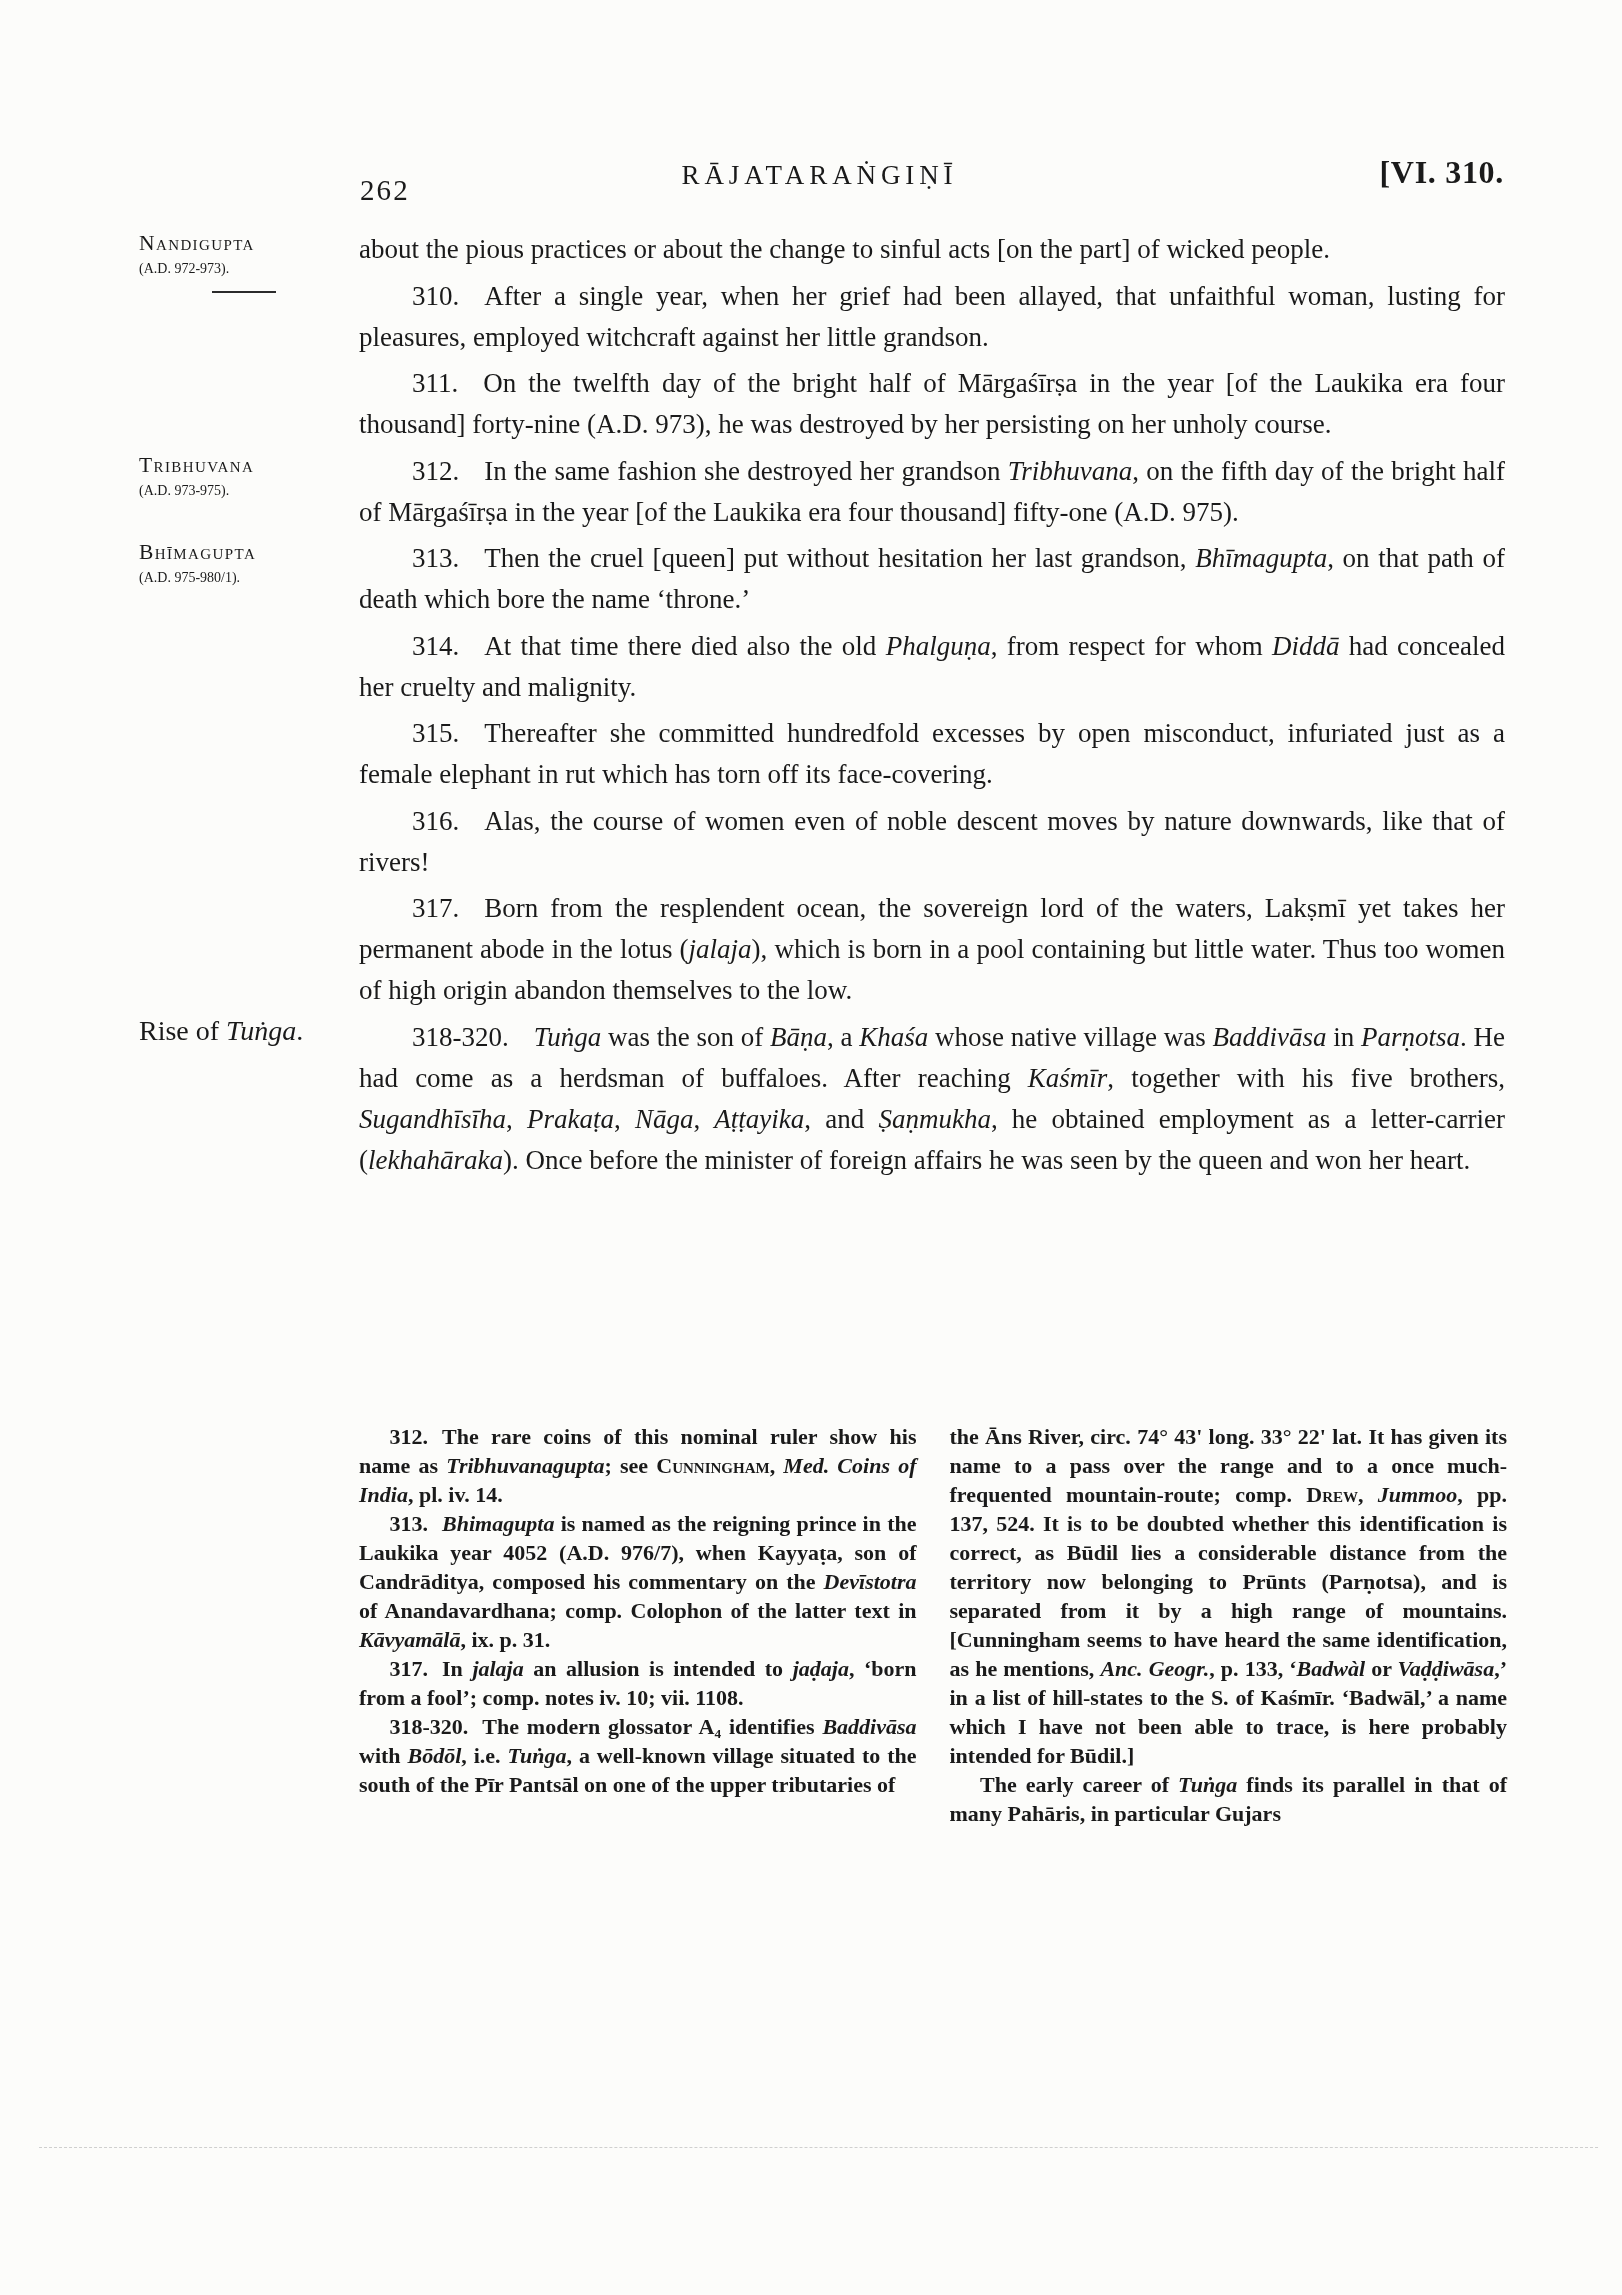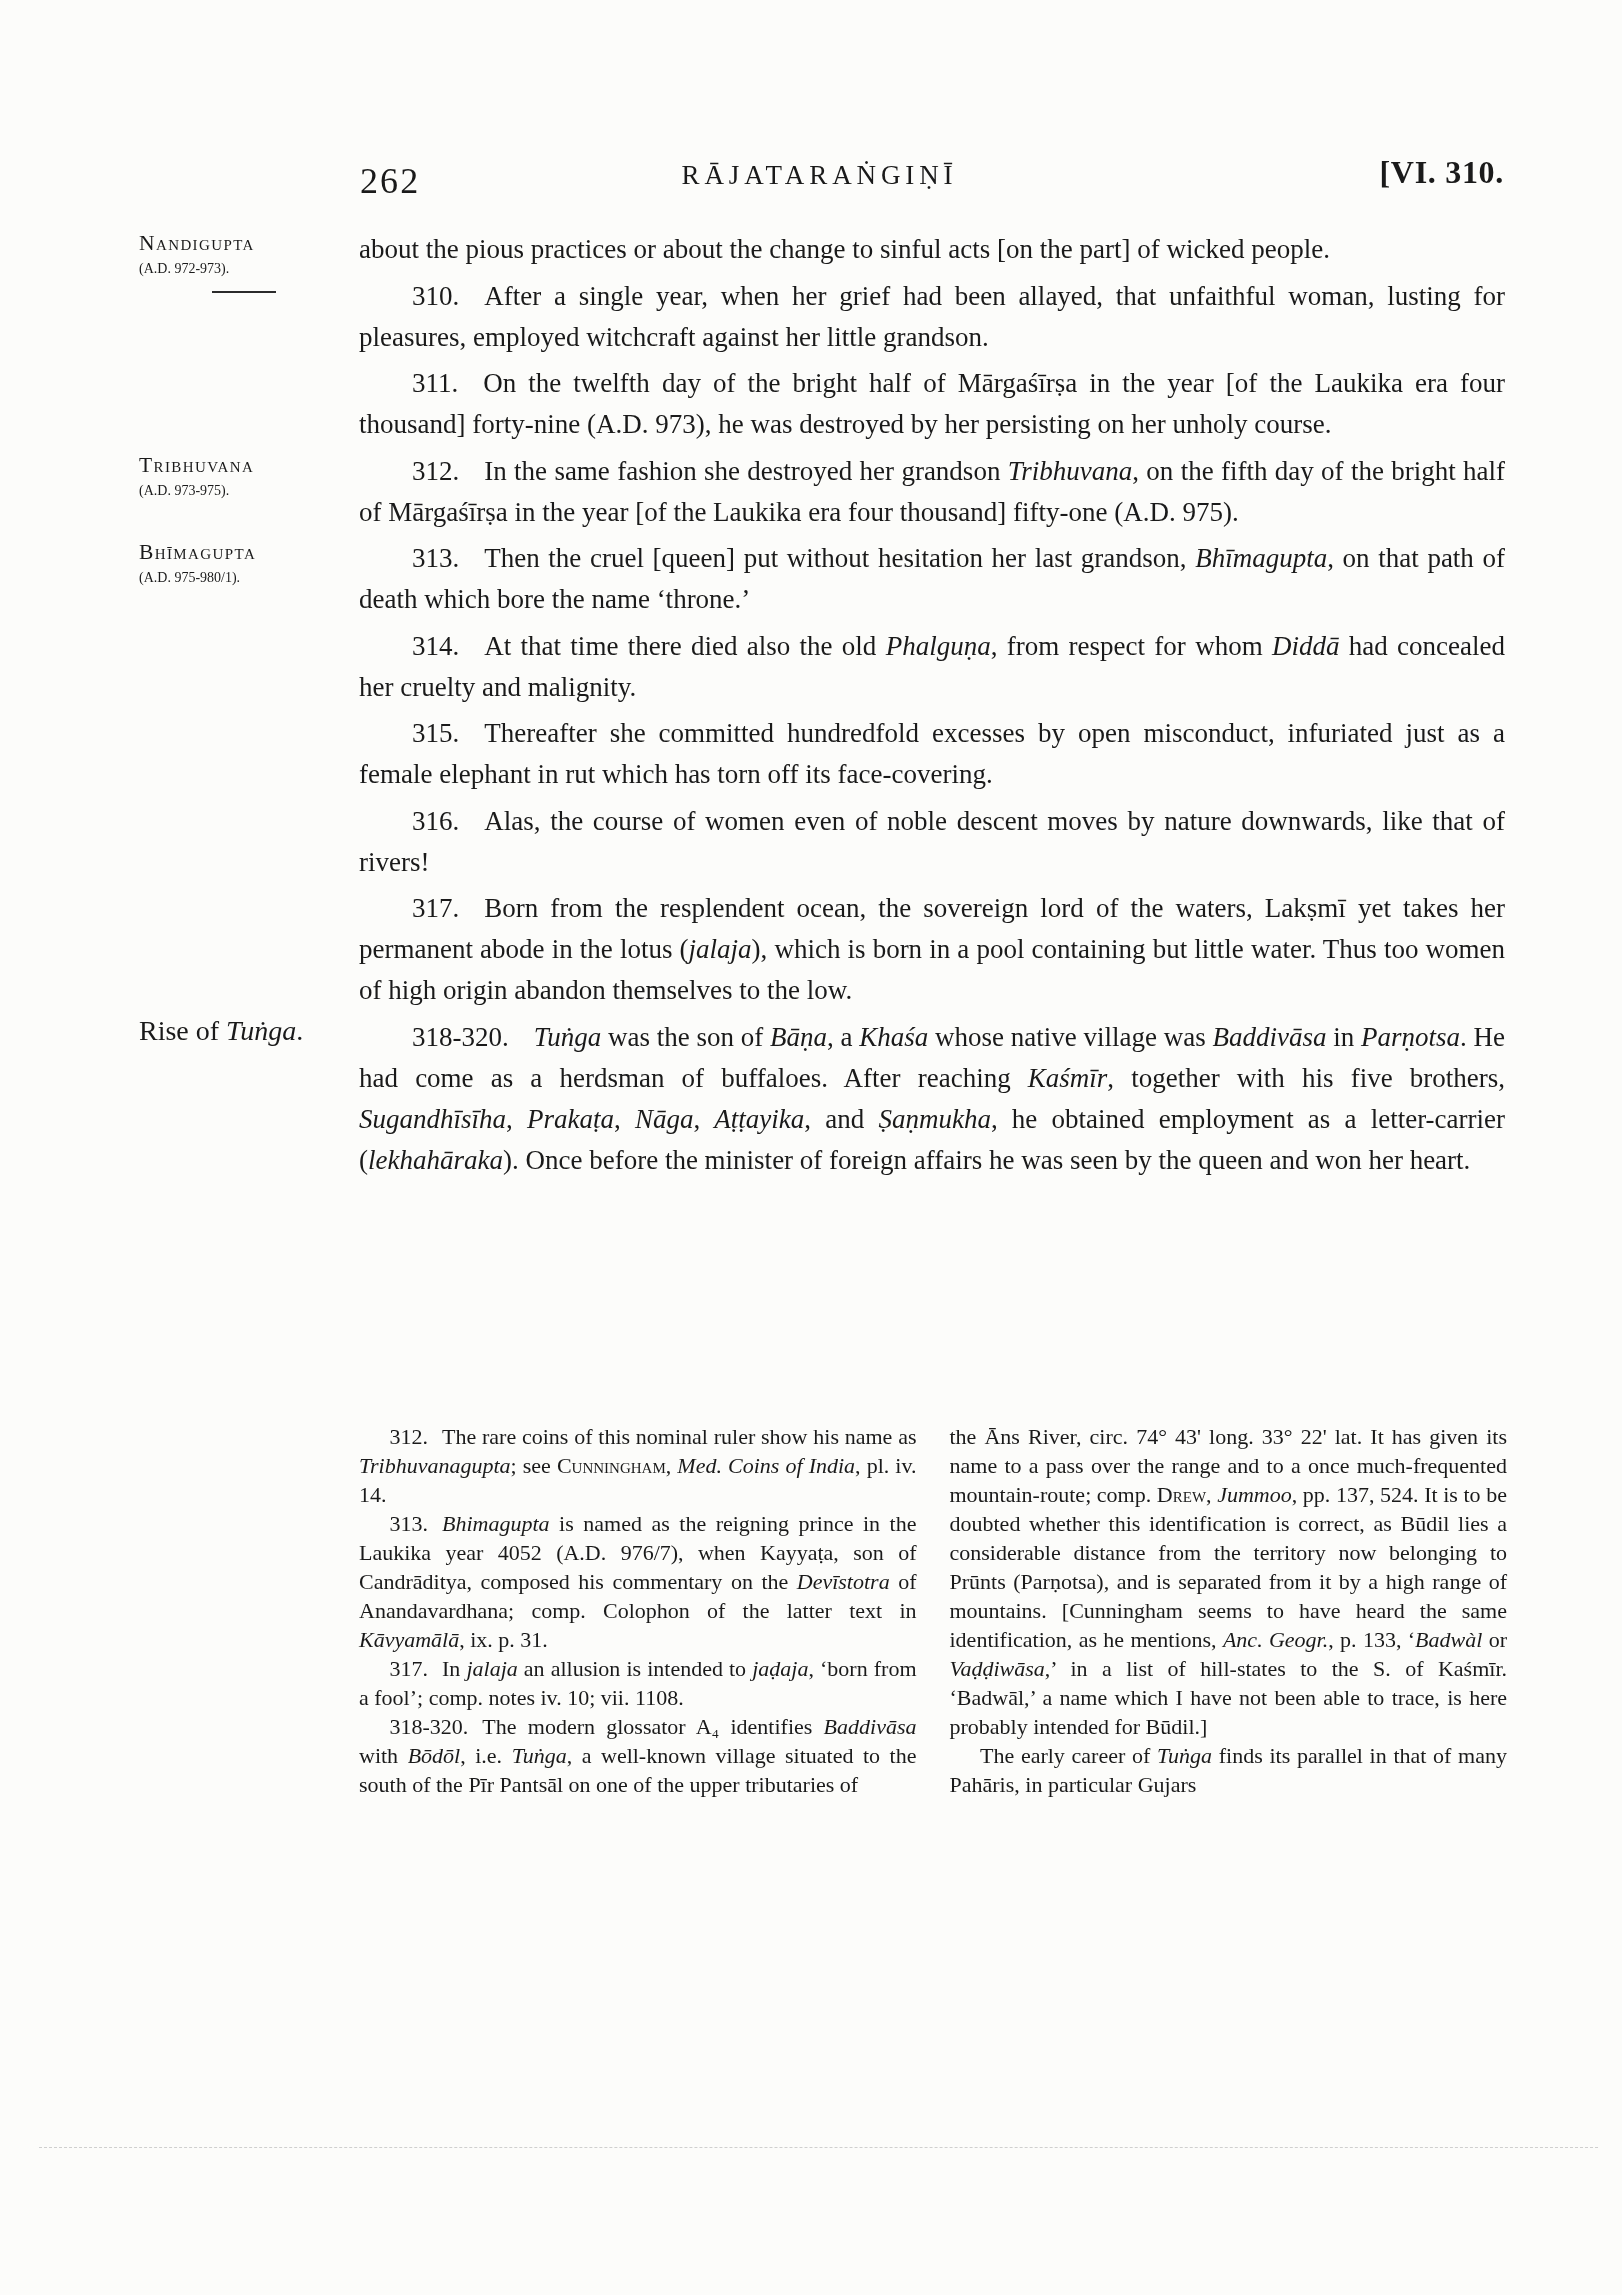--- a/index.html
+++ b/index.html
@@ -8,21 +8,21 @@
     position: relative;
     width: 1623px;
     height: 2295px;
     background: #fcfcfa;
     font-family: "Liberation Serif", "DejaVu Serif", serif;
     color: #1a1a1a;
     overflow: hidden;
   }
   
   .page-header { position: absolute; top: 154px; left: 0; width: 1623px; height: 44px; }
-  .page-number { position: absolute; left: 360px; top: 6px; font-size: 36px; letter-spacing: 2.1px; }
+  .page-number { position: absolute; left: 360px; top: 20px; font-size: 29px; letter-spacing: 2.1px; }
   .running-title { position: absolute; left: 0; right: 0; top: 5.5px; text-align: center; font-size: 27px; letter-spacing: 4.9px; padding-left: 16px; }
   .section-ref { position: absolute; right: 119px; top: 0; font-size: 32px; font-weight: bold; letter-spacing: 0.7px; }
   
   .body-text {
     position: absolute; top: 229px; left: 359px; width: 1146px;
     font-size: 27px; line-height: 41px; text-align: justify;
   }
   .para { position: relative; margin: 0 0 5.5px 0; }
   .para.indent { text-indent: 53px; }
   .seg-num { padding-right: 25px; margin-top: 47px; }
@@ -34,21 +34,21 @@
     text-align: left; text-indent: 0; line-height: 26px;
   }
   .mn-name { display: block; font-variant: small-caps; letter-spacing: 1.4px; font-size: 21.5px; }
   .mn-name.plain { font-variant: normal; letter-spacing: 0; font-size: 28px; }
   .mn-dates { display: block; font-size: 14px; }
   .mn-rule { display: block; width: 64px; border-top: 2.1px solid #2b2b2b; margin: 8.3px auto 0; height: 0; }
   
   .footnotes {
     position: absolute; top: 1422px; left: 359px; width: 1148px;
     display: flex; gap: 33px;
-    font-size: 22px; line-height: 29px; text-align: justify;
+    font-size: 22px; line-height: 29px; text-align: justify; font-weight: bold;
   }
   .fn-col { width: 558px; }
   .fn-para { margin: 0; }
   .fn-para.indent { text-indent: 30.5px; }
   .footnotes .seg-num { padding-right: 14px; }
   
   .scan-line { position: absolute; top: 2147px; left: 39px; width: 1559px; border-top: 1.4px dashed #bdbdbd; opacity: 0.7; }
 </style>
 </head>
 <body>

